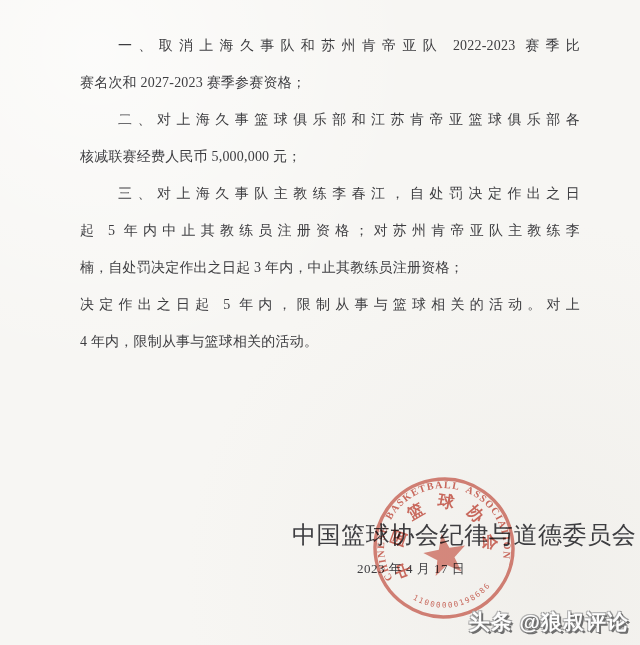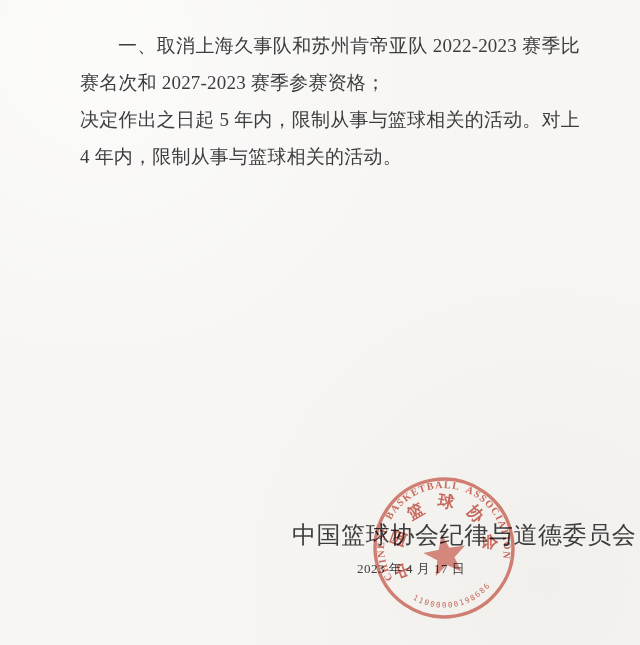--- a/index.html
+++ b/index.html
@@ -25,21 +25,21 @@
       radial-gradient(circle at 85% 90%, rgba(235,233,228,.5), rgba(255,255,255,0) 45%);
     pointer-events: none;
   }
 
   .body-text {
     position: absolute;
     left: 80px;
     top: 27px;
     width: 500px;
     color: #3d3d40;
-    font-size: 19px;
+    font-size: 14px;
     line-height: 37px;
     letter-spacing: 0.2px;
   }
   .paragraph { margin: 0; }
   .line {
     text-align: justify;
     text-align-last: justify;
     white-space: nowrap;
   }
   .line.first { padding-left: 38px; }
@@ -127,20 +127,29 @@
 <body>
 
 <div class="page">
 
   <div class="body-text">
     <div class="paragraph">
       <div class="line first">一、取消上海久事队和苏州肯帝亚队 2022-2023 赛季比</div>
       <div class="line para-end">赛名次和 2027-2023 赛季参赛资格；</div>
     </div>
     <div class="paragraph">
+      <div class="line first">二、对上海久事篮球俱乐部和江苏肯帝亚篮球俱乐部各</div>
+      <div class="line para-end">核减联赛经费人民币 5,000,000 元；</div>
+    </div>
+    <div class="paragraph">
+      <div class="line first">三、对上海久事队主教练李春江，自处罚决定作出之日</div>
+      <div class="line">起 5 年内中止其教练员注册资格；对苏州肯帝亚队主教练李</div>
+      <div class="line para-end">楠，自处罚决定作出之日起 3 年内，中止其教练员注册资格；</div>
+    </div>
+    <div class="paragraph">
       <div class="line">决定作出之日起 5 年内，限制从事与篮球相关的活动。对上</div>
       <div class="line para-end">4 年内，限制从事与篮球相关的活动。</div>
     </div>
   </div>
 
   <div class="signature-block">
     <div class="committee-line">中国篮球协会纪律与道德委员会</div>
     <div class="date-line">2023 年 4 月 17 日</div>
   </div>
 
@@ -156,14 +165,15 @@
     </text>
     <text class="inner-text" text-anchor="middle">
       <textPath href="#arc-inner" startOffset="50%">中国篮球协会</textPath>
     </text>
     <text class="serial-text" text-anchor="middle">
       <textPath href="#arc-serial" startOffset="50%">11000000198686</textPath>
     </text>
     <path d="M75,61 L80.3,75.7 L95.9,76.2 L83.6,85.8 L87.9,100.8 L75,92 L62.1,100.8 L66.4,85.8 L54.1,76.2 L69.7,75.7 Z" fill="#d4685a" fill-opacity="0.85"></path>
   </svg>
 
+  <div class="watermark">头条 @狼叔评论</div>
 
 </div>
 
 </body></html>

